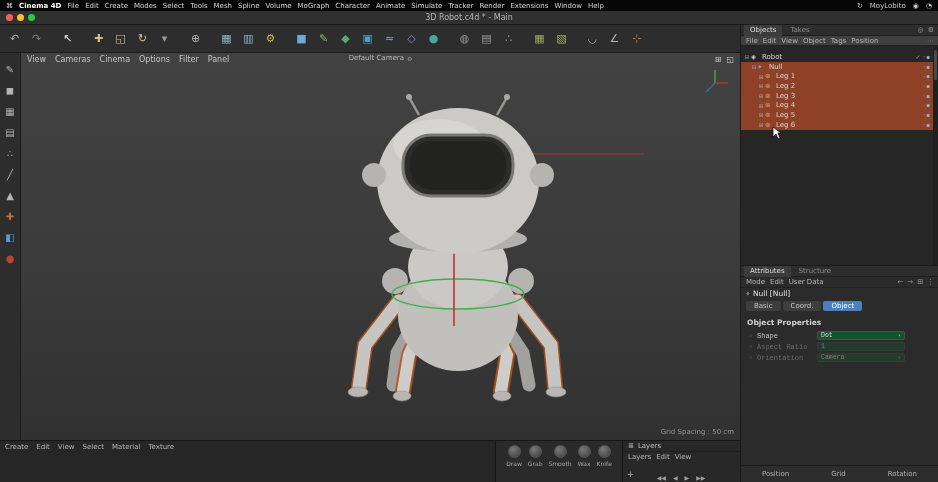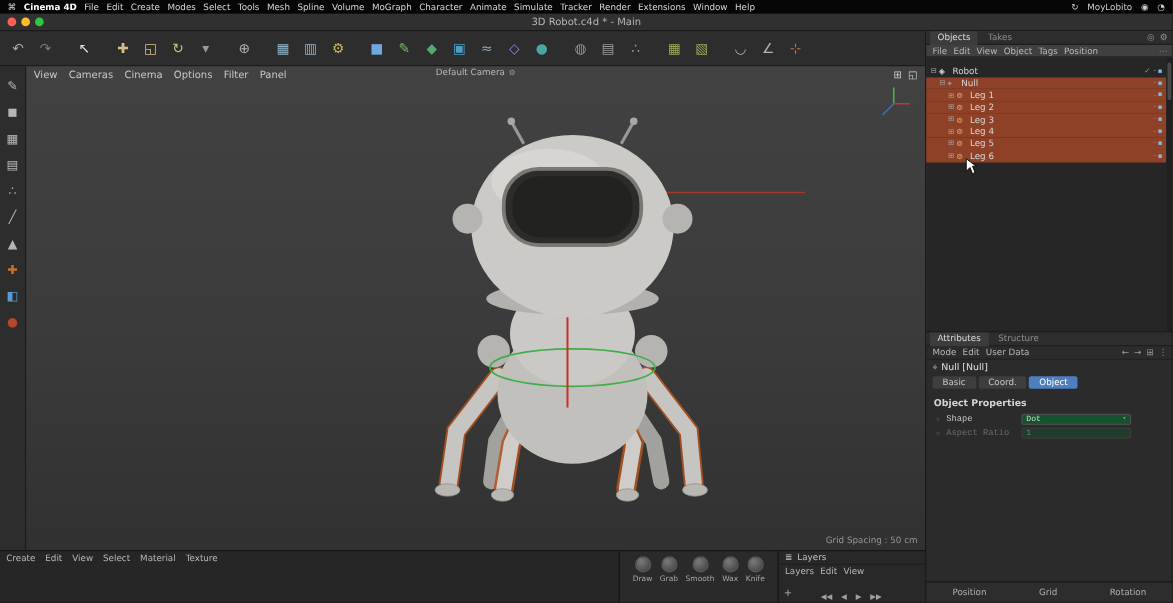--- a/index.html
+++ b/index.html
@@ -397,20 +397,28 @@
 
   <div class="prop-row disabled">
     <span class="prop-dot">○</span>
     <span class="prop-label">Aspect Ratio</span>
     <span class="prop-control">
       <span>1</span>
       <span class="prop-caret"></span>
     </span>
   </div>
 
+  <div class="prop-row disabled">
+    <span class="prop-dot">○</span>
+    <span class="prop-label">Orientation</span>
+    <span class="prop-control dropdown">
+      <span>Camera</span>
+      <span class="prop-caret">▾</span>
+    </span>
+  </div>
 </div>
 </div>
 
 <div id="coords-panel">
     <span>Position</span>
     <span>Grid</span>
     <span>Rotation</span>
   </div>
 
 <div id="material-panel">

